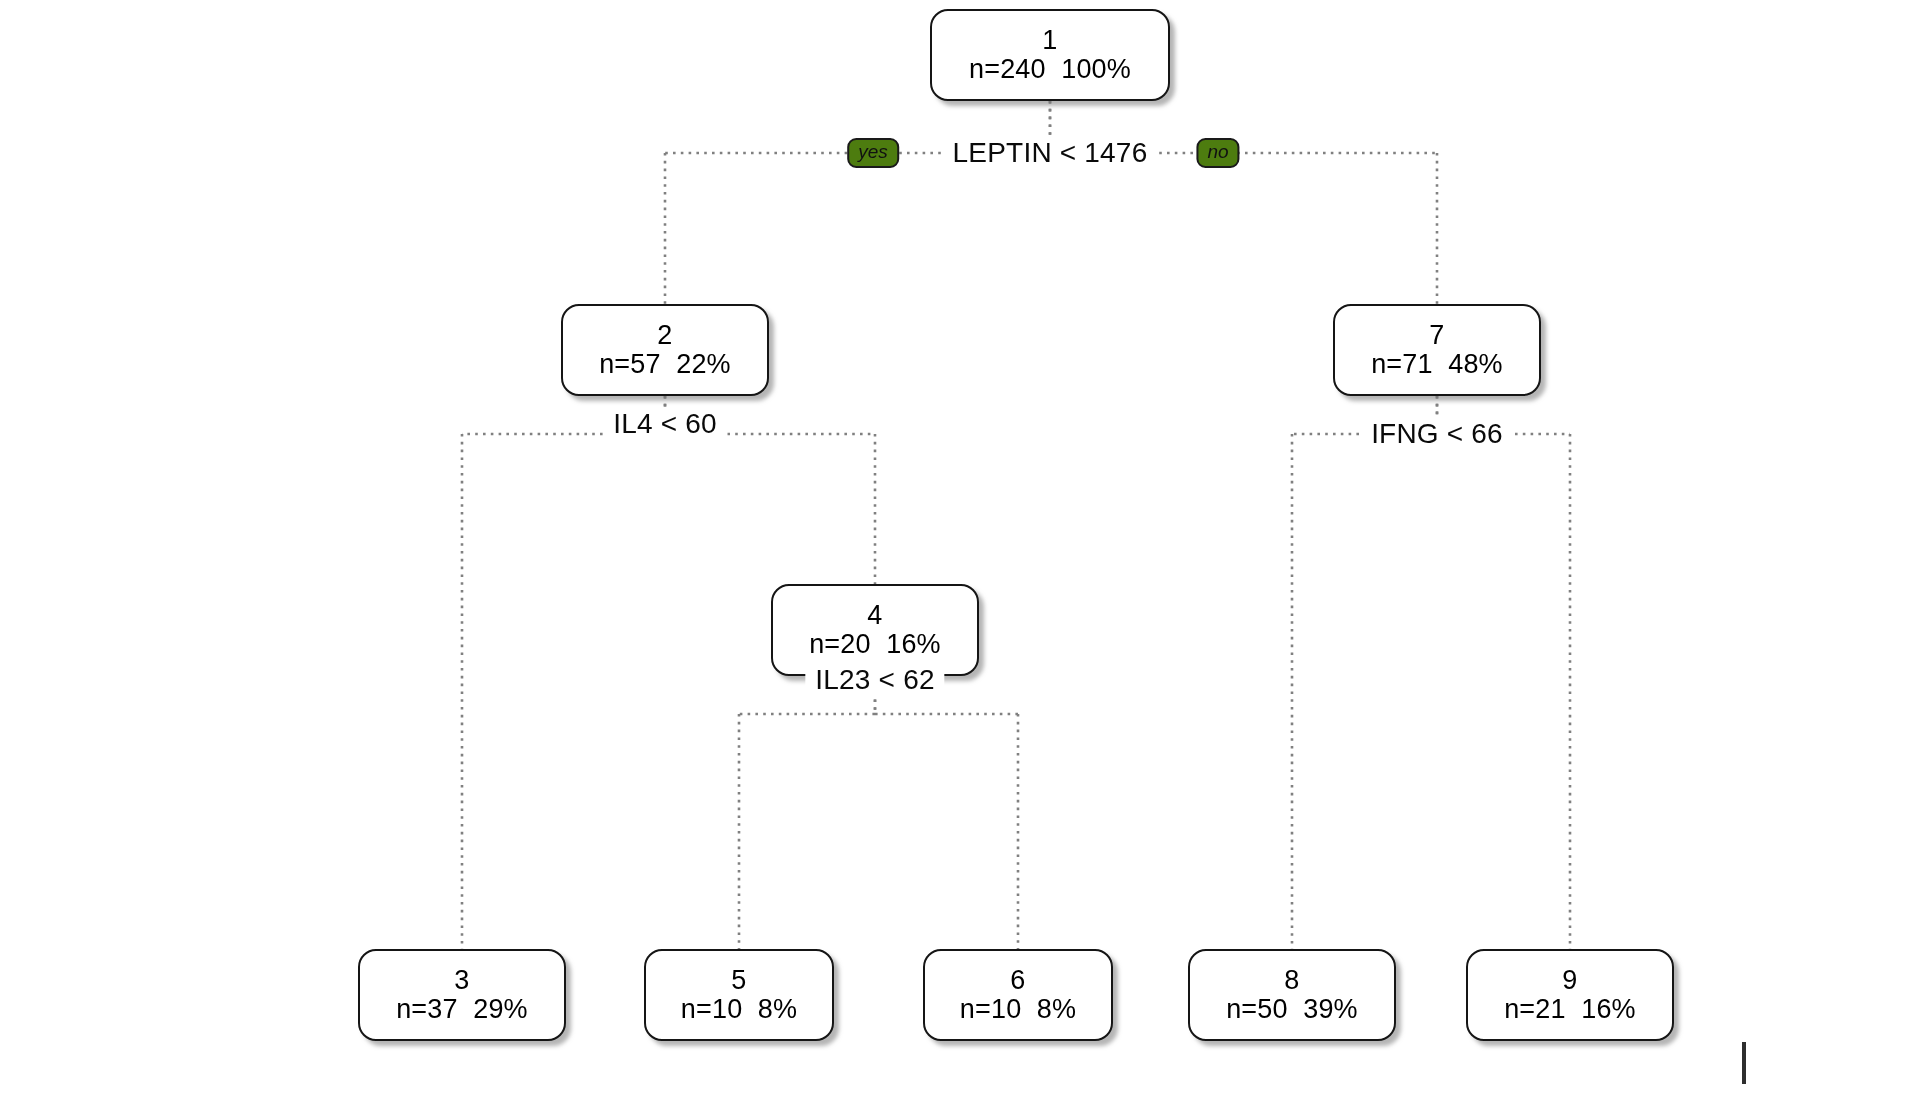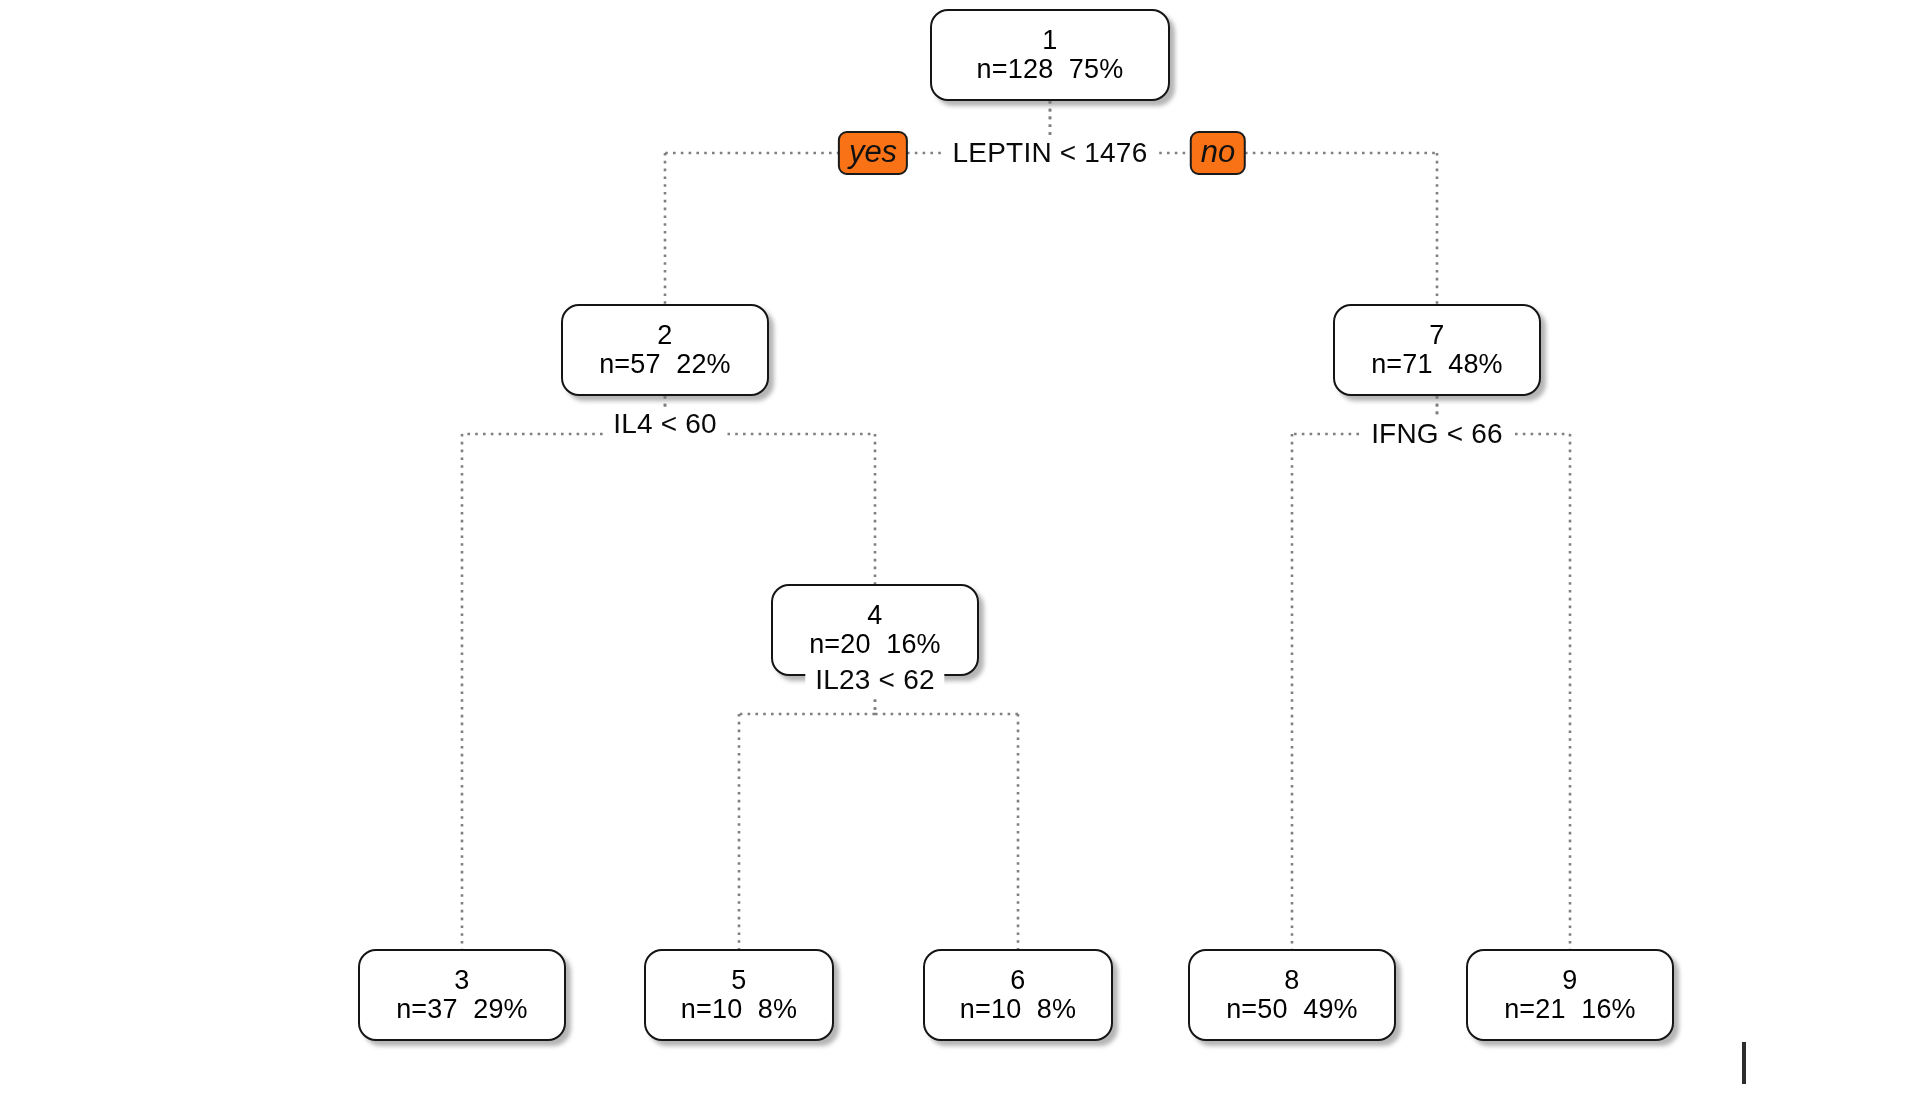--- a/index.html
+++ b/index.html
@@ -61,25 +61,25 @@
     background: #ffffff;
     padding: 1px 10px;
     white-space: nowrap;
     letter-spacing: 0.2px;
     z-index: 6;
   }
   
   .yn-chip {
     position: absolute;
     transform: translate(-50%, -50%);
-    font-size: 31px;
+    font-size: 19px;
     font-style: italic;
     font-weight: 400;
     color: #111111;
-    background: #f97316;
+    background: #4d7c0f;
     border: 2px solid #1a1a1a;
     border-radius: 9px;
     padding: 1px 9px 3px 9px;
     white-space: nowrap;
     z-index: 7;
   }
   
   .text-caret {
     position: absolute;
     width: 4px;
@@ -115,21 +115,21 @@
       <line x1="875" y1="714" x2="739" y2="714" stroke="#808080" stroke-width="2.6" stroke-linecap="butt" stroke-dasharray="2.6 5.2"></line>
       <line x1="739" y1="714" x2="739" y2="949" stroke="#808080" stroke-width="2.6" stroke-linecap="butt" stroke-dasharray="2.6 5.2"></line>
       <line x1="875" y1="676" x2="875" y2="714" stroke="#808080" stroke-width="2.6" stroke-linecap="butt" stroke-dasharray="2.6 5.2"></line>
       <line x1="875" y1="714" x2="1018" y2="714" stroke="#808080" stroke-width="2.6" stroke-linecap="butt" stroke-dasharray="2.6 5.2"></line>
       <line x1="1018" y1="714" x2="1018" y2="949" stroke="#808080" stroke-width="2.6" stroke-linecap="butt" stroke-dasharray="2.6 5.2"></line>
     </svg>
 
   <div id="nodes-layer">
       <div class="node" style="left: 930px; top: 9px; width: 240px; height: 92px;">
         <div class="node-id">1</div>
-        <div class="node-stat">n=128  75%</div>
+        <div class="node-stat">n=240  100%</div>
       </div>
       <div class="node" style="left: 561px; top: 304px; width: 208px; height: 92px;">
         <div class="node-id">2</div>
         <div class="node-stat">n=57  22%</div>
       </div>
       <div class="node" style="left: 1333px; top: 304px; width: 208px; height: 92px;">
         <div class="node-id">7</div>
         <div class="node-stat">n=71  48%</div>
       </div>
       <div class="node" style="left: 771px; top: 584px; width: 208px; height: 92px;">
@@ -143,21 +143,21 @@
       <div class="node" style="left: 644px; top: 949px; width: 190px; height: 92px;">
         <div class="node-id">5</div>
         <div class="node-stat">n=10  8%</div>
       </div>
       <div class="node" style="left: 923px; top: 949px; width: 190px; height: 92px;">
         <div class="node-id">6</div>
         <div class="node-stat">n=10  8%</div>
       </div>
       <div class="node" style="left: 1188px; top: 949px; width: 208px; height: 92px;">
         <div class="node-id">8</div>
-        <div class="node-stat">n=50  49%</div>
+        <div class="node-stat">n=50  39%</div>
       </div>
       <div class="node" style="left: 1466px; top: 949px; width: 208px; height: 92px;">
         <div class="node-id">9</div>
         <div class="node-stat">n=21  16%</div>
       </div>
     </div>
 
   <div id="splits-layer">
       <div class="split-label" style="left: 1050px; top: 153px;">LEPTIN &lt; 1476</div>
       <div class="split-label" style="left: 665px; top: 424px;">IL4 &lt; 60</div>

